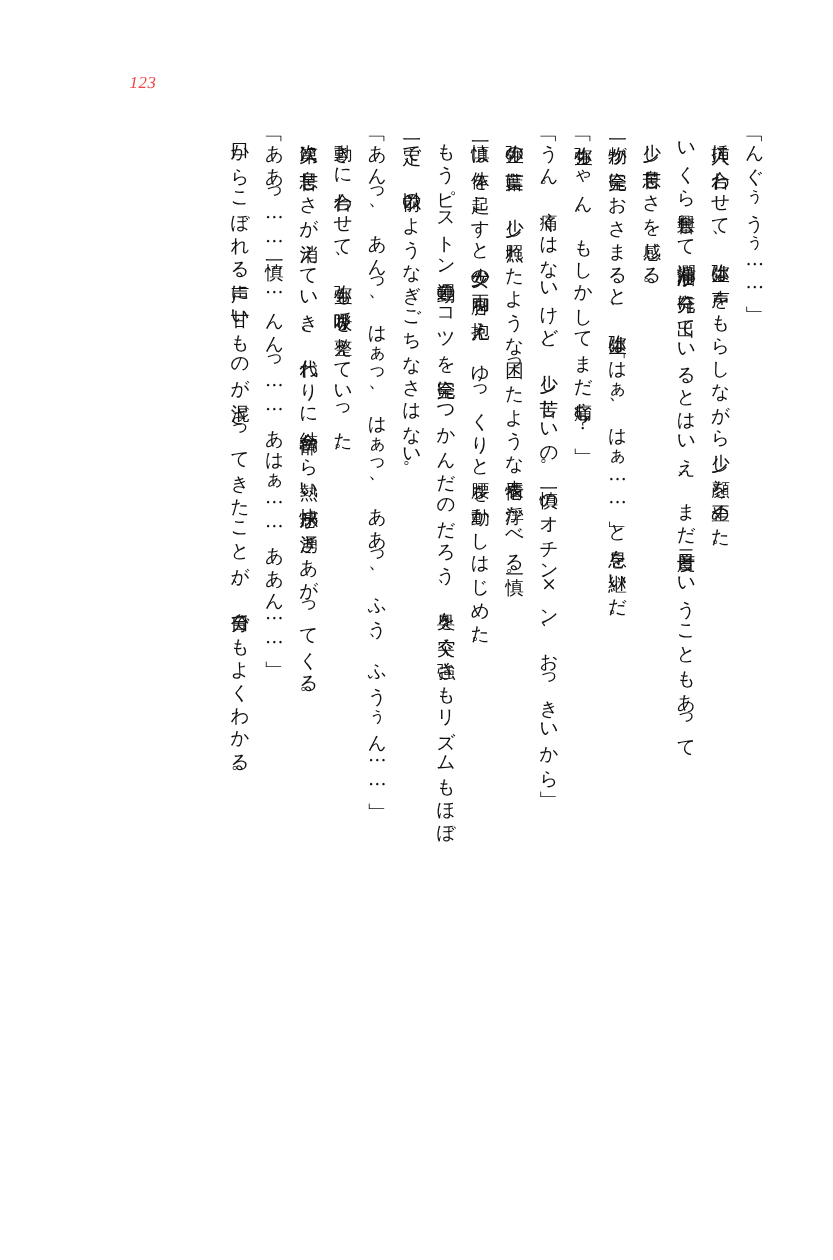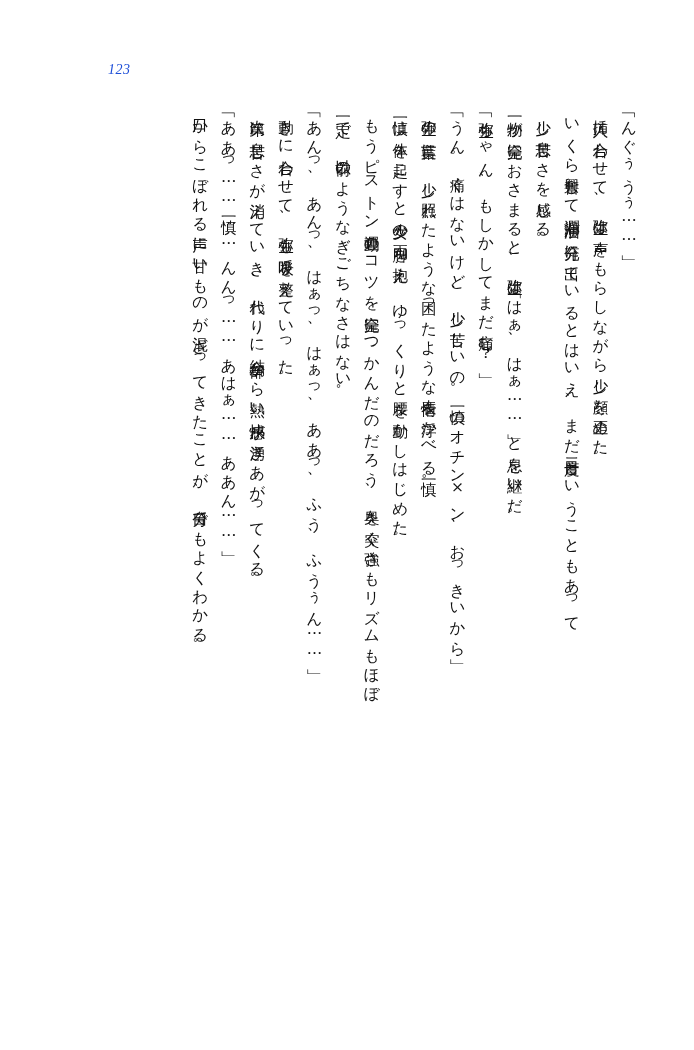--- a/index.html
+++ b/index.html
@@ -26,21 +26,21 @@
   }
 
   
   .folio {
     position: absolute;
     left: 108px;
     top: 62px;
     font-family: "Liberation Serif", "DejaVu Serif", serif;
     font-size: 14px;
     font-style: italic;
-    color: #1d4ed8;
+    color: #ef4444;
     letter-spacing: 0.5px;
   }
 
   
   .textblock {
     position: absolute;
     right: 58px;
     top: 108px;
     height: 790px;
     width: 560px;

